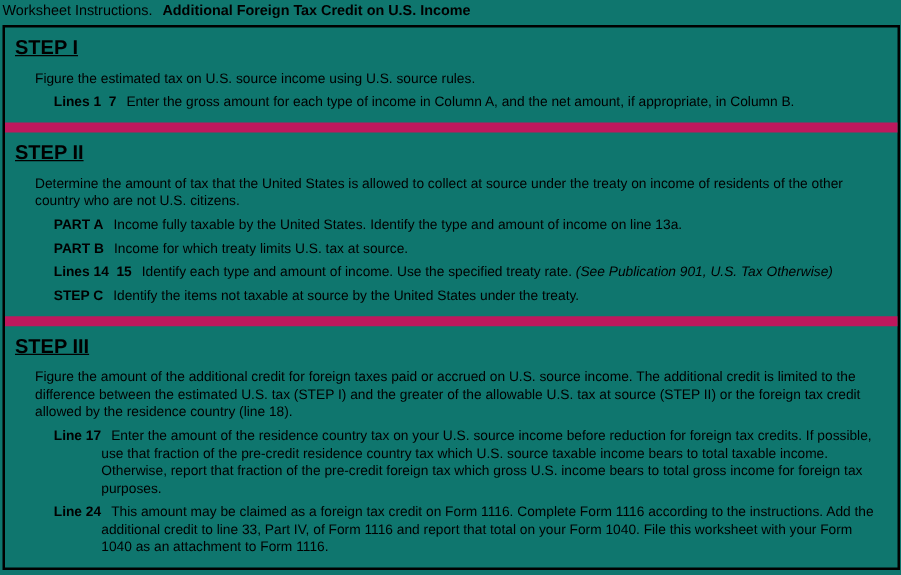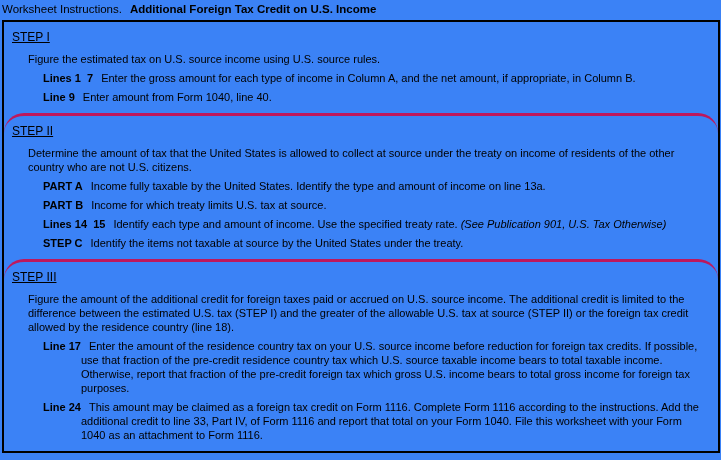--- a/index.html
+++ b/index.html
@@ -7,46 +7,45 @@
     padding: 0;
     background: #ffffff;
     color: #000000;
     font-family: "Liberation Sans", "DejaVu Sans", sans-serif;
   }
   .page {
     position: relative;
     width: 721px;
     height: 460px;
     overflow: hidden;
-    background: #3b82f6;
+    background: #0f766e;
     font-size: 11px;
   }
   .doc-title {
     padding: 3px 0 0 2px;
     font-size: 11.5px;
     white-space: nowrap;
   }
   .doc-title .subject {
     font-weight: bold;
     margin-left: 8px;
   }
   .worksheet-box {
     margin: 5px 1px 0 2px;
     border: 2px solid #000000;
   }
   .step {
     padding: 8px 10px 9px 8px;
   }
   .step + .step {
-    border-top: 3px solid #be185d;
-    border-radius: 20px;
+    border-top: 8px solid #be185d;
   }
   .step-heading {
-    font-weight: normal;
-    font-size: 12px;
+    font-weight: bold;
+    font-size: 16px;
     margin-bottom: 8px;
   }
   .step-heading .hd {
     text-decoration: underline;
   }
   .intro {
     margin: 0 0 3px 0;
     line-height: 14px;
     padding-left: 16px;
   }
@@ -76,23 +75,20 @@
   <div class="worksheet-box">
 
     <section class="step">
       <div class="step-heading">
         <span class="hd">STEP I</span>
       </div>
       <p class="intro">Figure the estimated tax on U.S. source income using U.S. source rules.</p>
       <div class="item">
         <span class="label">Lines 1&nbsp; 7</span><span class="text">Enter the gross amount for each type of income in Column A, and the net amount, if appropriate, in Column B.</span>
       </div>
-      <div class="item">
-        <span class="label">Line 9</span><span class="text">Enter amount from Form 1040, line 40.</span>
-      </div>
     </section>
 
     <section class="step">
       <div class="step-heading">
         <span class="hd">STEP II</span>
       </div>
       <p class="intro">Determine the amount of tax that the United States is allowed to collect at source under the treaty on income of residents of the other country who are not U.S. citizens.</p>
       <div class="item">
         <span class="label">PART A</span><span class="text">Income fully taxable by the United States. Identify the type and amount of income on line 13a.</span>
       </div>

